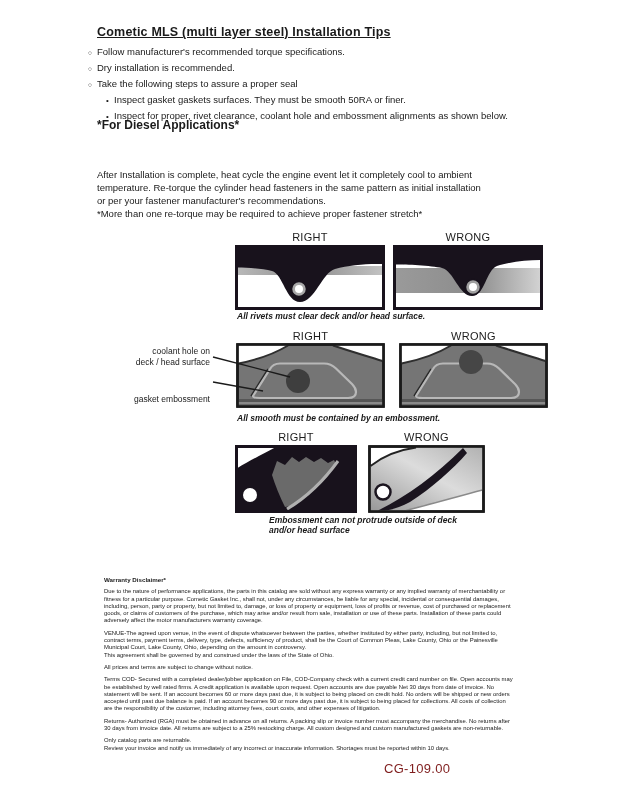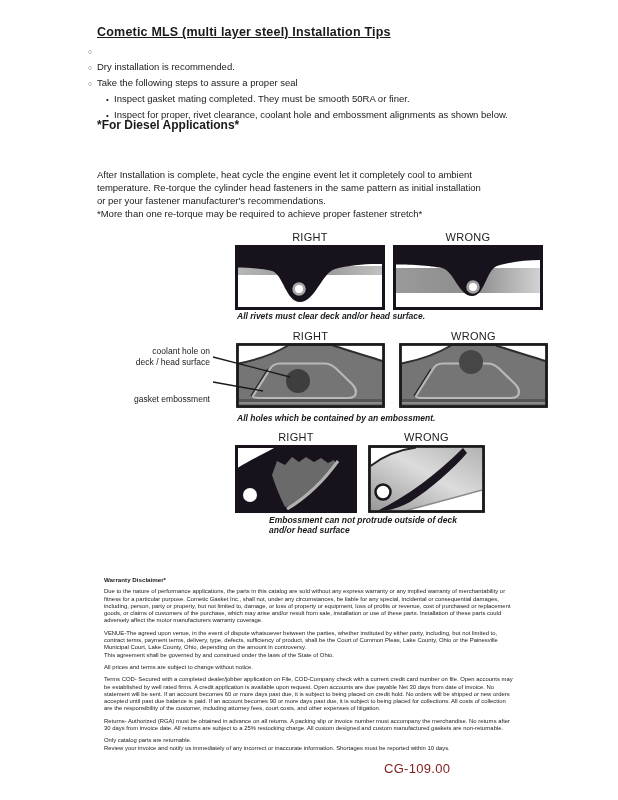--- a/index.html
+++ b/index.html
@@ -35,32 +35,33 @@
 </head>
 <body>
 
 <div class="page">
 
   <div class="abs title" style="left:97px;top:25px;">Cometic MLS (multi layer steel) Installation Tips</div>
 
   <div class="abs bullets" style="left:88px;top:44px;">
     <div class="b-row">
         <span class="b-mark">○</span>
+        <span class="b-text">Follow manufacturer's recommended torque specifications.</span>
       </div>
     <div class="b-row">
         <span class="b-mark">○</span>
         <span class="b-text">Dry installation is recommended.</span>
       </div>
     <div class="b-row">
         <span class="b-mark">○</span>
         <span class="b-text">Take the following steps to assure a proper seal</span>
       </div>
     <div class="b-row lvl2">
         <span class="b-mark">•</span>
-        <span class="b-text">Inspect gasket mating completed.  They must be smooth 50RA or finer.</span>
+        <span class="b-text">Inspect gasket gaskets surfaces.  They must be smooth 50RA or finer.</span>
       </div>
     <div class="b-row lvl2">
         <span class="b-mark">•</span>
         <span class="b-text">Inspect for proper, rivet clearance, coolant hole and embossment alignments as shown below.</span>
       </div>
   </div>
 
   <div class="abs h2" style="left:97px;top:118px;">*For Diesel Applications*</div>
 
 
@@ -149,21 +150,21 @@
       <rect x="2.5" y="56" width="144" height="3" fill="#565656"></rect>
       <rect x="2.5" y="59" width="144" height="2" fill="#8a8a8a"></rect>
       <rect x="2.5" y="61" width="144" height="2.5" fill="#6a6a6a"></rect>
       <path d="M15,53 L32,26" stroke="#2a2a2a" stroke-width="1.5" fill="none"></path>
       <path d="M17,53 L34,26 Q37,20.5 44,20.5 L88,20.5 Q95,20.5 100,25.5 L116,41 Q120,45 120,49 Q120,55 112,55 L24,55 Q17,55 17,53 Z" fill="none" stroke="#b8b8b8" stroke-width="2.2"></path>
       <circle cx="72" cy="19" r="12" fill="#464646"></circle>
       <rect x="1.5" y="1.5" width="146" height="62" fill="none" stroke="#1a1a1a" stroke-width="2.5"></rect>
     </svg>
   </div>
 
-  <div class="abs caption" style="left:237px;top:414px;">All holes which be contained by an embossment.</div>
+  <div class="abs caption" style="left:237px;top:414px;">All smooth must be contained by an embossment.</div>
 
   <svg class="abs" style="left:0;top:230px;pointer-events:none;" width="618" height="310" viewBox="0 0 618 310">
     <line x1="213" y1="127" x2="290" y2="147" stroke="#1a1a1a" stroke-width="1.3"></line>
     <line x1="213" y1="152" x2="263" y2="161" stroke="#1a1a1a" stroke-width="1.3"></line>
   </svg>
 
   <div class="abs dlabel" style="left:235px;top:431px;width:122px;">RIGHT</div>
   <div class="abs dlabel" style="left:368px;top:431px;width:117px;">WRONG</div>
 
   <div class="abs" style="left:235px;top:445px;">

